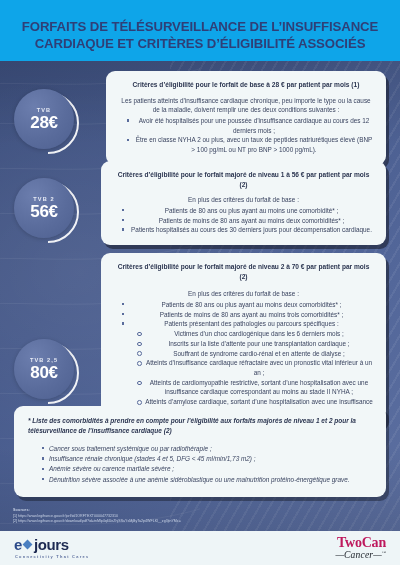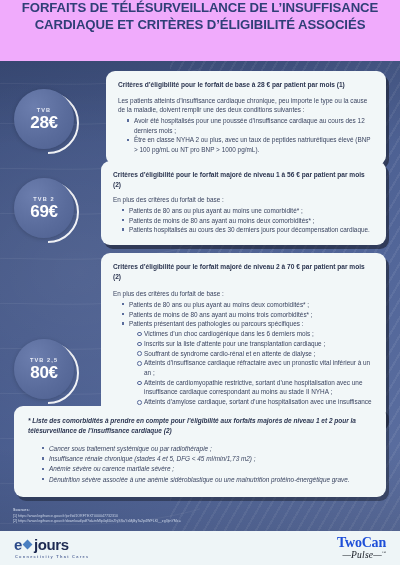--- a/index.html
+++ b/index.html
@@ -21,25 +21,25 @@
     width: 400px;
     height: 565px;
     overflow: hidden;
     background: #edf4f6;
   }
 
   
   .header {
     position: relative;
     height: 61px;
-    background: #f0abfc;
+    background: #0ea5e9;
     display: flex;
-    align-items: flex-start;
+    align-items: flex-end;
     justify-content: center;
-    padding: 0 14px;
+    padding: 8px 14px;
     z-index: 5;
   }
   .header-title {
     color: #2f3f77;
     font-size: 13.2px;
     font-weight: bold;
     line-height: 1.28;
     text-align: center;
     letter-spacing: -0.1px;
     text-transform: uppercase;
@@ -80,20 +80,21 @@
     background: radial-gradient(ellipse at 20% 45%, rgba(255,255,255,0.07) 0%, rgba(0,0,0,0.0) 55%),
                 linear-gradient(180deg, rgba(0,0,0,0.10) 0%, rgba(0,0,0,0) 18%, rgba(0,0,0,0) 82%, rgba(0,0,0,0.10) 100%);
     pointer-events: none;
   }
 
   
   .section {
     position: absolute;
     display: flex;
     align-items: flex-start;
+    text-align: center;
   }
 
   
   .badge-wrap {
     position: relative;
     width: 66px;
     height: 66px;
     flex: 0 0 66px;
   }
   .badge-ring {
@@ -279,21 +280,21 @@
     color: #5a6c9c;
     font-weight: bold;
     margin-top: 1.5px;
     padding-left: 1px;
   }
   .twocan-logo { text-align: right; }
   .twocan-main {
     font-family: "Liberation Serif", serif;
     font-size: 14px;
     font-weight: bold;
-    color: #1d4ed8;
+    color: #be185d;
     line-height: 1;
     letter-spacing: -0.2px;
   }
   .twocan-sub {
     font-family: "Liberation Serif", serif;
     font-size: 9.5px;
     font-style: italic;
     color: #151a22;
     line-height: 1.15;
     letter-spacing: 0.2px;
@@ -345,21 +346,21 @@
           <li>Être en classe NYHA 2 ou plus, avec un taux de peptides natriurétiques élevé (BNP &gt; 100 pg/mL ou NT pro BNP &gt; 1000 pg/mL).</li>
         </ul>
       </div>
     </div>
 
     <div class="section" style="left:14px; top:100px; width:372px;">
       <div class="badge-wrap" style="margin-top:17px;">
         <div class="badge-ring"></div>
         <div class="badge-circle">
           <div class="badge-label">TVB 2</div>
-          <div class="badge-amount">69€</div>
+          <div class="badge-amount">56€</div>
         </div>
       </div>
       <div class="card" style="width:285px; margin-left:21px;">
         <div class="card-title">Critères d’éligibilité pour le forfait majoré de niveau 1 à 56 € par patient par mois (2)</div>
         <div class="card-intro">En plus des critères du forfait de base :</div>
         <ul>
           <li>Patients de 80 ans ou plus ayant au moins une comorbidité* ;</li>
           <li>Patients de moins de 80 ans ayant au moins deux comorbidités* ;</li>
           <li>Patients hospitalisés au cours des 30 derniers jours pour décompensation cardiaque.</li>
         </ul>
@@ -417,17 +418,17 @@
     <div class="edevice-logo">
       <div class="edevice-main">
         <span class="edevice-e">e</span>
         <span class="edevice-diamond"></span>
         <span>jours</span>
       </div>
       <div class="edevice-tag">Connectivity That Cares</div>
     </div>
     <div class="twocan-logo">
       <div class="twocan-main">TwoCan</div>
-      <div class="twocan-sub"><span>—Pulse—</span><span class="tm">™</span></div>
+      <div class="twocan-sub"><span>—Cancer—</span><span class="tm">™</span></div>
     </div>
   </div>
 
 </div>
 
 </body></html>

